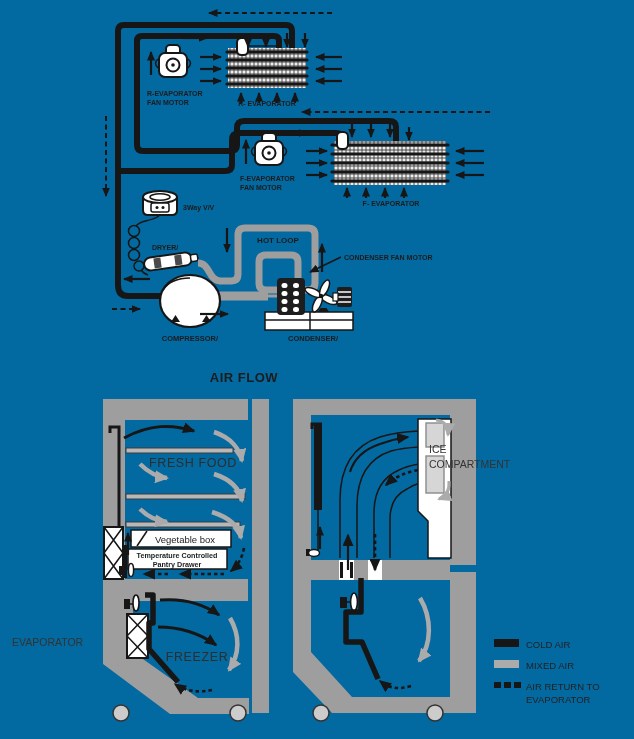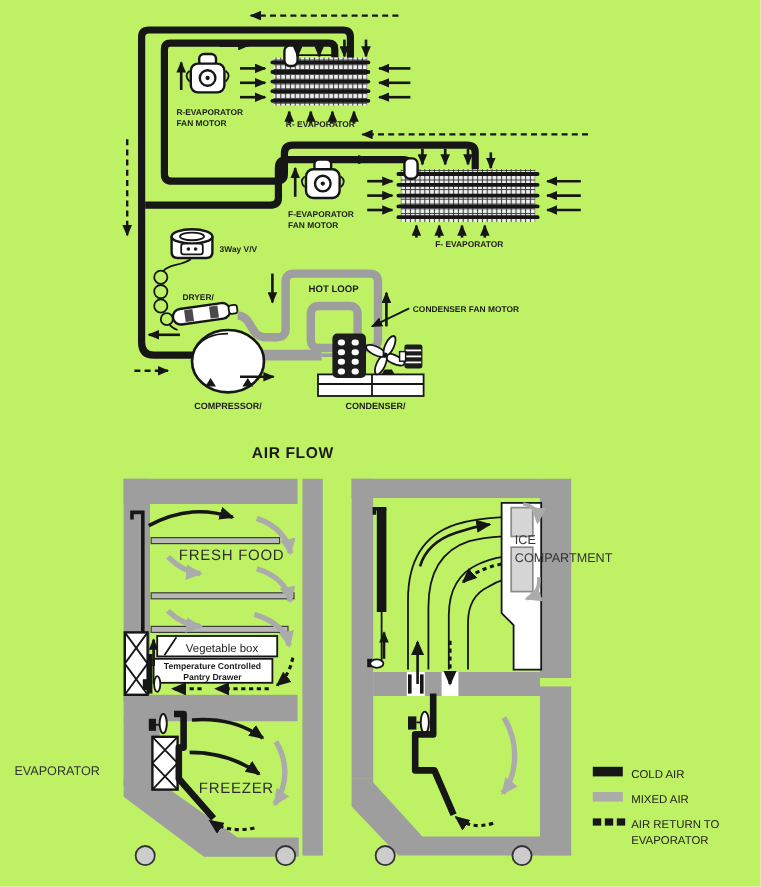--- a/index.html
+++ b/index.html
@@ -1,16 +1,16 @@
 <!DOCTYPE html>
 <html><head>
 <meta charset="utf-8">
 <style>
   html,body{margin:0;padding:0;background:#fff;}
-  .page{position:relative;width:634px;height:739px;background:#bef264;overflow:hidden;
+  .page{position:relative;width:634px;height:739px;background:#0369a1;overflow:hidden;
         font-family:"Liberation Sans",sans-serif;}
   svg{position:absolute;left:0;top:0;font-family:"Liberation Sans",sans-serif;}
 
   
   .pipe-k{stroke:#161616;stroke-width:6;fill:none;stroke-linejoin:round;}
   .pipe-k2{stroke:#161616;stroke-width:5.5;fill:none;stroke-linejoin:round;}
   .pipe-g{stroke:#9e9e9e;stroke-width:7;fill:none;stroke-linejoin:round;}
   .thin{stroke:#161616;stroke-width:1.5;fill:none;}
   .arr2{stroke:#161616;stroke-width:2.2;fill:none;}
   .arr3{stroke:#161616;stroke-width:3;fill:none;}

